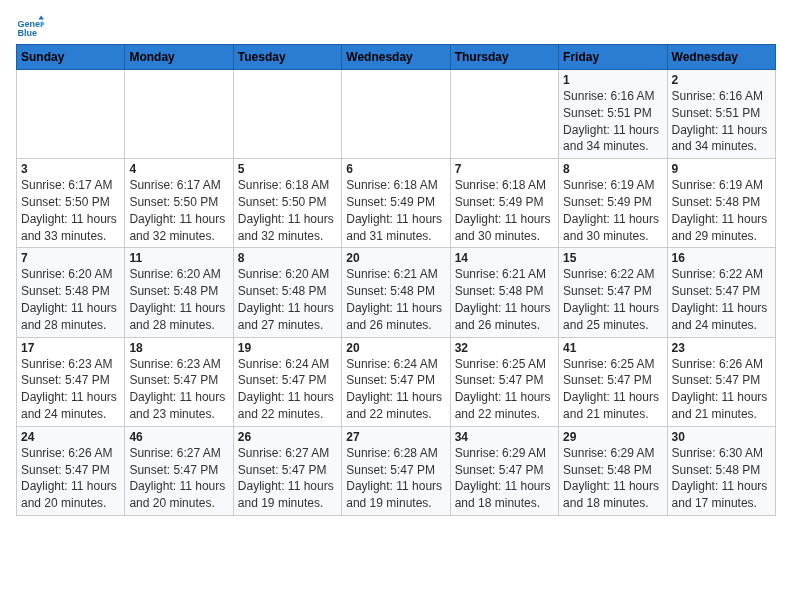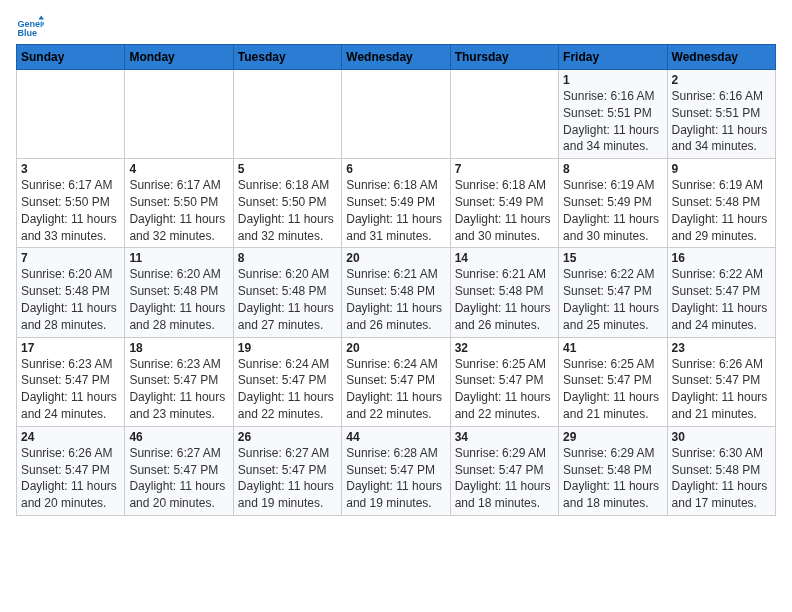--- a/index.html
+++ b/index.html
@@ -320,21 +320,21 @@
 and 20 minutes.</div>
           </td>
           <td>
             <span class="day-num">26</span>
             <div class="day-info" style="white-space: pre-line;">Sunrise: 6:27 AM
 Sunset: 5:47 PM
 Daylight: 11 hours
 and 19 minutes.</div>
           </td>
           <td>
-            <span class="day-num">44</span>
+            <span class="day-num">27</span>
             <div class="day-info" style="white-space: pre-line;">Sunrise: 6:28 AM
 Sunset: 5:47 PM
 Daylight: 11 hours
 and 19 minutes.</div>
           </td>
           <td>
             <span class="day-num">34</span>
             <div class="day-info" style="white-space: pre-line;">Sunrise: 6:29 AM
 Sunset: 5:47 PM
 Daylight: 11 hours

